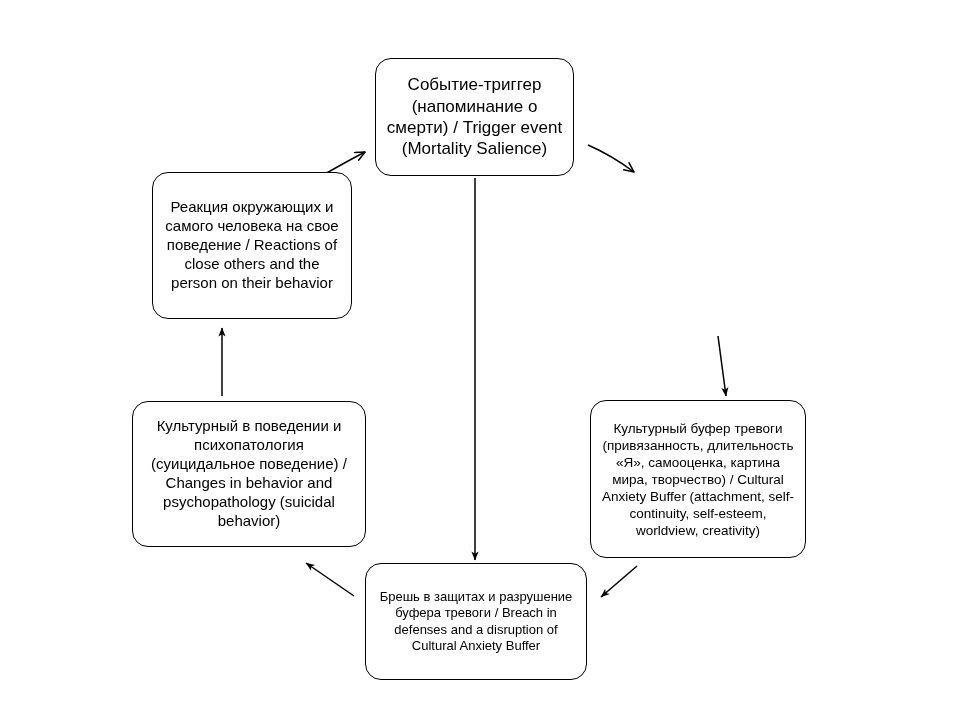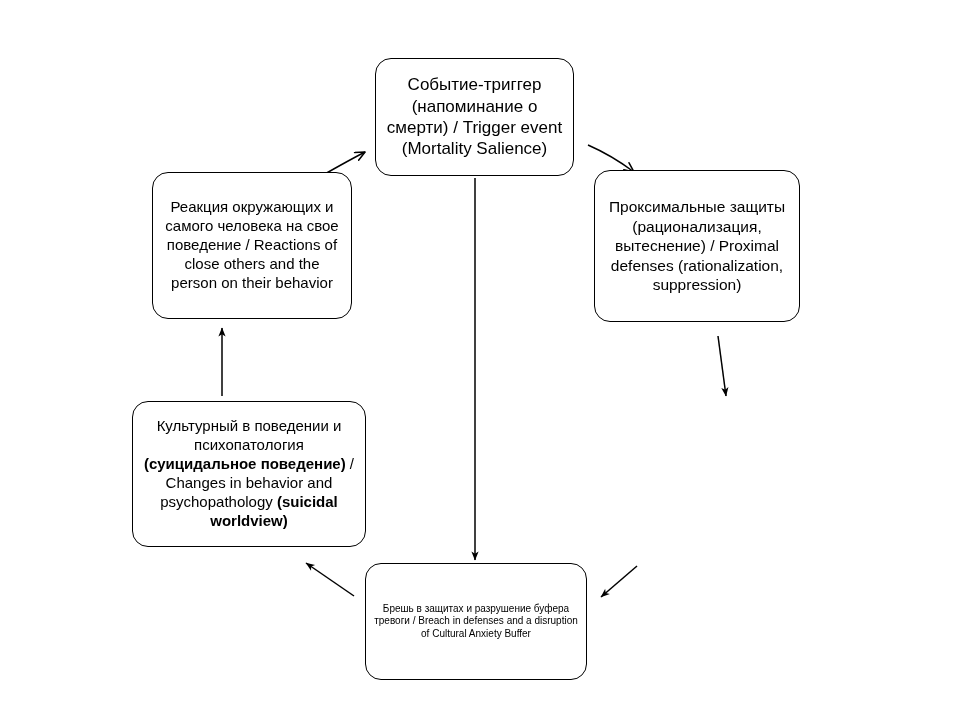--- a/index.html
+++ b/index.html
@@ -39,27 +39,27 @@
     justify-content: flex-end;
     text-align: center;
     padding: 4px 8px;
     line-height: 1.26;
     color: #000000;
   }
   .node .txt {
     display: block;
     width: 100%;
   }
-  .b { font-weight: bold; }
+  .b { font-weight: normal; }
 
   
   #node-trigger      { left: 375px; top: 58px;  width: 199px; height: 118px; font-size: 17px; }
   #node-proximal     { left: 594px; top: 170px; width: 206px; height: 152px; font-size: 15.5px; }
   #node-buffer       { left: 590px; top: 400px; width: 216px; height: 158px; font-size: 13.5px; }
-  #node-breach       { left: 365px; top: 563px; width: 222px; height: 117px; font-size: 10px; }
+  #node-breach       { left: 365px; top: 563px; width: 222px; height: 117px; font-size: 13px; }
   #node-behavior     { left: 132px; top: 401px; width: 234px; height: 146px; font-size: 15px; }
   #node-reactions    { left: 152px; top: 172px; width: 200px; height: 147px; font-size: 15px; }
 </style>
 </head>
 <body>
 
 <div id="canvas">
 
   <svg id="arrow-layer" viewBox="0 0 960 720" width="960" height="720" xmlns="http://www.w3.org/2000/svg">
     <defs>
@@ -83,32 +83,32 @@
 
     <path d="M 354,596 L 306,563" fill="none" stroke="#000000" stroke-width="1.5" marker-end="url(#ah)"></path>
 
     <path d="M 222,396 L 222,328" fill="none" stroke="#000000" stroke-width="1.5" marker-end="url(#ah)"></path>
   </svg>
 
   <div class="node" id="node-trigger">
     <span class="txt">Событие-триггер (напоминание о смерти) / Trigger event (Mortality Salience)</span>
   </div>
 
-  <div class="node" id="node-proximal">
-    <span class="txt">Проксимальные защиты (рационализация, вытеснение) / Proximal defenses (rationalization, suppression)</span>
+
+  <div class="node" id="node-buffer">
+    <span class="txt">Культурный буфер тревоги (привязанность, длительность «Я», самооценка, картина мира, творчество) / Cultural Anxiety Buffer (attachment, self-continuity, self-esteem, worldview, creativity)</span>
   </div>
-
 
   <div class="node" id="node-breach">
     <span class="txt">Брешь в защитах и разрушение буфера тревоги / Breach in defenses and a disruption of Cultural Anxiety Buffer</span>
   </div>
 
   <div class="node" id="node-behavior">
     <span class="txt">
-      <span>Культурный в поведении и психопатология </span><span class="b">(суицидальное поведение)</span><span> / Changes in behavior and psychopathology </span><span class="b">(suicidal worldview)</span>
+      <span>Культурный в поведении и психопатология </span><span class="b">(суицидальное поведение)</span><span> / Changes in behavior and psychopathology </span><span class="b">(suicidal behavior)</span>
     </span>
   </div>
 
   <div class="node" id="node-reactions">
     <span class="txt">Реакция окружающих и самого человека на свое поведение / Reactions of close others and the person on their behavior</span>
   </div>
 
 </div>
 
 </body></html>

